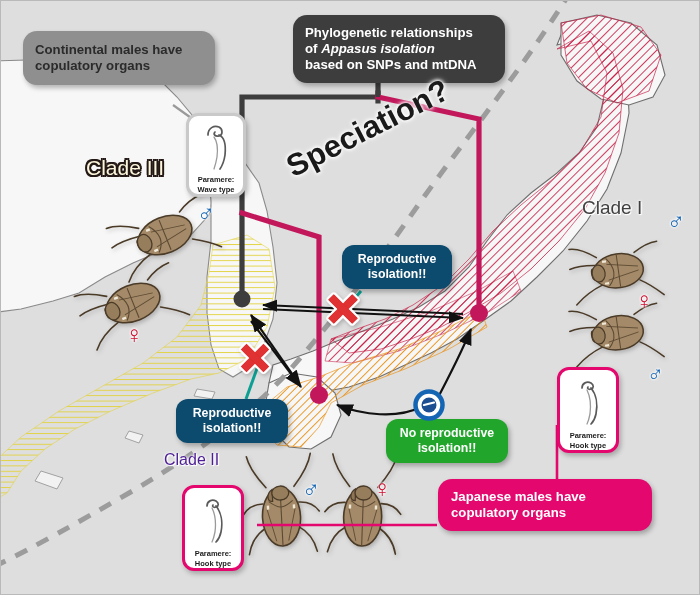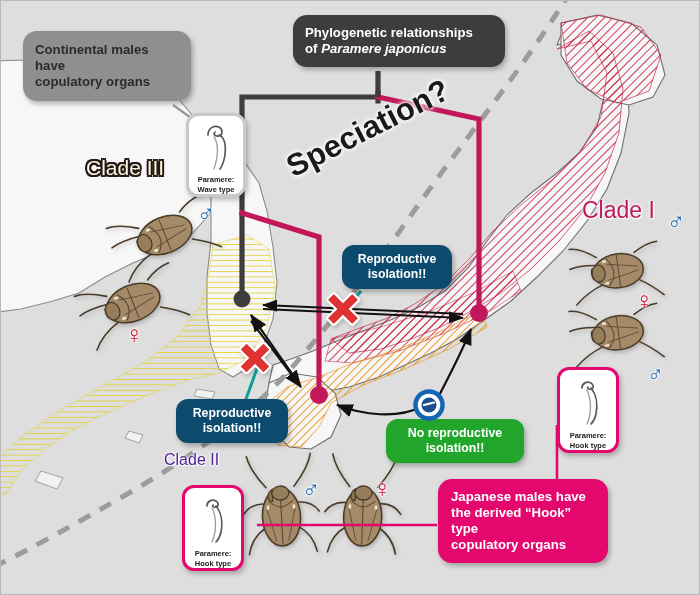--- a/index.html
+++ b/index.html
@@ -40,21 +40,21 @@
   .pcard.gray-b{border:3px solid #c9c9c9;}
   .pcard.pink-b{border:3px solid #e4076e;}
   .pcard .plabel{
     font-size:7.5px;color:#1a1a1a;line-height:1.25;
     text-align:center;font-weight:bold;padding-bottom:0;
   }
   .pcard .pimg{flex:1;display:flex;align-items:center;justify-content:center;width:100%;}
 
   
   .clade{position:absolute;font-weight:normal;white-space:nowrap;}
-  .clade-1{color:#be185d;font-size:23px;
+  .clade-1{color:#404040;font-size:19px;
     text-shadow:0 0 3px #fff,0 0 3px #fff,1px 1px 0 #fff;}
   .clade-2{color:#4c1d95;font-size:16px;
     text-shadow:0 0 3px #fff,0 0 3px #fff,1px 1px 0 #fff;}
   .clade-3{color:#fbf6dc;font-size:21px;
     text-shadow:
       -1.6px -1.6px 0 #231815, 1.6px -1.6px 0 #231815,
       -1.6px  1.6px 0 #231815, 1.6px  1.6px 0 #231815,
        0 -2px 0 #231815, 0 2px 0 #231815,
       -2px 0 0 #231815, 2px 0 0 #231815;}
 
@@ -301,49 +301,49 @@
   <svg class="abs" width="700" height="595" style="left:0;top:0;">
     <path fill="none" stroke="#9a9a9a" stroke-width="2.2" d="M 172,104 L 200,124"></path>
     <path fill="none" stroke="#3d3d3d" stroke-width="4" d="M 377,80 L 377,96"></path>
     <path fill="none" stroke="#0ba093" stroke-width="3" d="M 360,290 L 348,304"></path>
     <path fill="none" stroke="#0ba093" stroke-width="3" d="M 245,398 L 258,362"></path>
     <path fill="none" stroke="#21a62b" stroke-width="3.4" d="M 427,416 L 427,404"></path>
     <path fill="none" stroke="#e4076e" stroke-width="2.6" d="M 556,480 L 556,424"></path>
     <path fill="none" stroke="#e4076e" stroke-width="2.6" d="M 436,524 L 256,524"></path>
   </svg>
 
-  <div class="bubble gray" style="left:22px;top:30px;width:168px;padding:11px 12px;font-size:13.2px;">
+  <div class="bubble gray" style="left:22px;top:30px;width:192px;padding:11px 12px;font-size:13.2px;">
     <div>Continental males have</div>
     <div>copulatory organs</div>
   </div>
 
   <div class="bubble dark" style="left:292px;top:14px;width:212px;padding:10px 12px;font-size:13.2px;">
     <div>Phylogenetic relationships</div>
     <div>
-      <span>of </span><span style="font-style:italic;">Paramere japonicus</span>
-    </div>
-  </div>
-
-  <div class="bubble pink" style="left:437px;top:478px;width:170px;padding:10px 13px;font-size:13.2px;">
+      <span>of </span><span style="font-style:italic;">Appasus isolation</span>
+    </div>
+    <div>based on SNPs and mtDNA</div>
+  </div>
+
+  <div class="bubble pink" style="left:437px;top:478px;width:214px;padding:10px 13px;font-size:13.2px;">
     <div>Japanese males have</div>
-    <div>the derived “Hook” type</div>
     <div>copulatory organs</div>
   </div>
 
   <div class="bubble teal" style="left:341px;top:244px;width:110px;padding:7px 6px;font-size:12.3px;border-radius:12px;">
     <div>Reproductive</div>
     <div>isolation!!</div>
   </div>
 
   <div class="bubble teal" style="left:175px;top:398px;width:112px;padding:7px 6px;font-size:12.3px;border-radius:12px;">
     <div>Reproductive</div>
     <div>isolation!!</div>
   </div>
 
-  <div class="bubble green" style="left:385px;top:418px;width:138px;padding:7px 6px;font-size:12.3px;border-radius:12px;">
+  <div class="bubble green" style="left:385px;top:418px;width:122px;padding:7px 6px;font-size:12.3px;border-radius:12px;">
     <div>No reproductive</div>
     <div>isolation!!</div>
   </div>
 
   <div id="speciation-label">Speciation?</div>
 
   <div class="clade clade-1" style="left:581px;top:196px;">Clade I</div>
   <div class="clade clade-2" style="left:163px;top:450px;">Clade II</div>
   <div class="clade clade-3" style="left:85px;top:155px;">Clade III</div>
 

